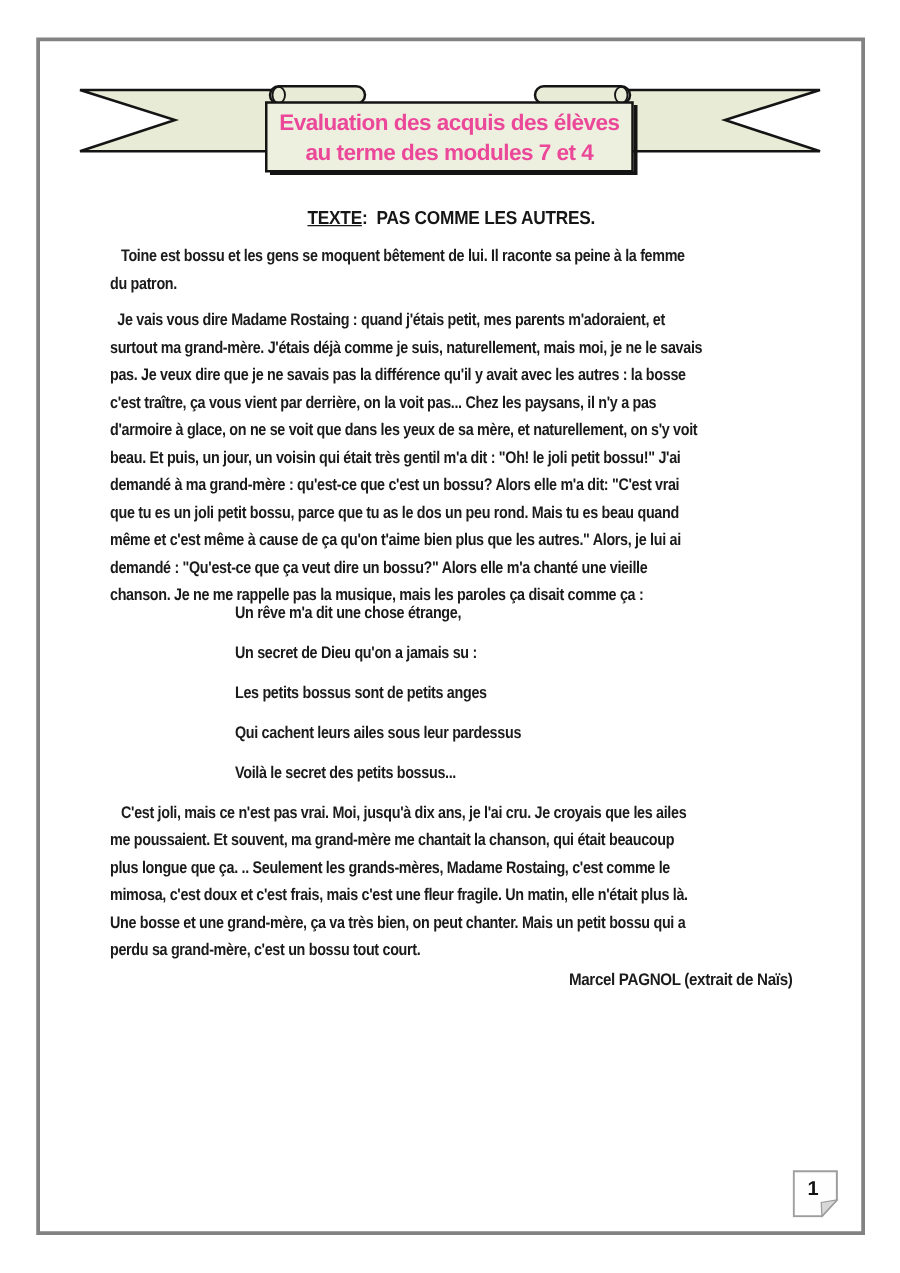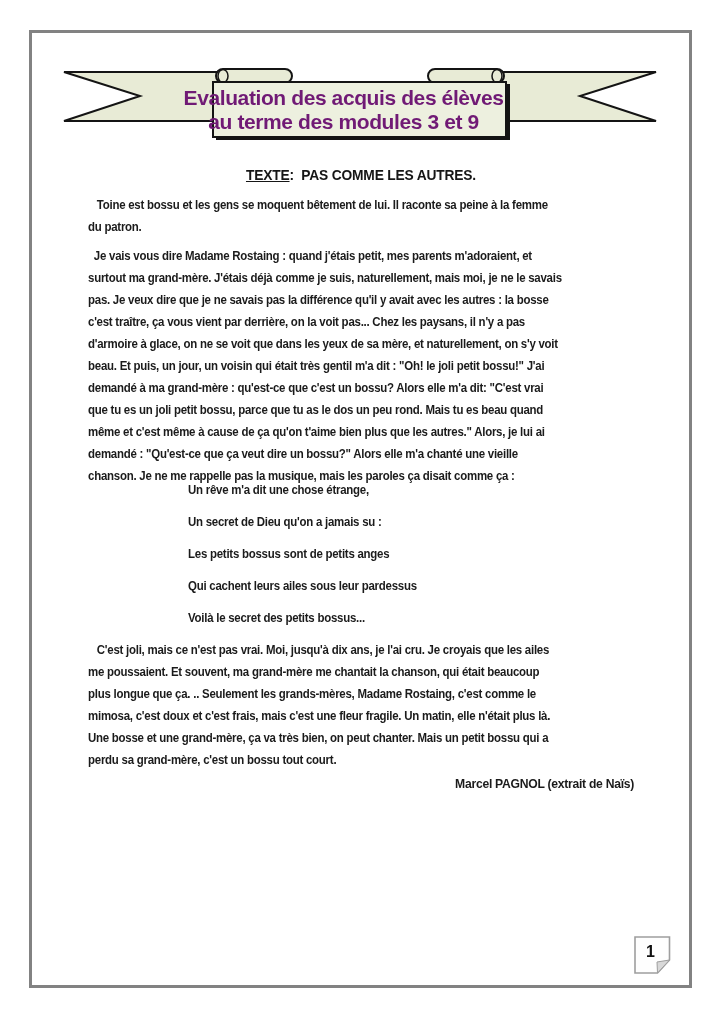--- a/index.html
+++ b/index.html
@@ -7,24 +7,24 @@
     position:relative;width:720px;height:1018px;overflow:hidden;
     font-family:"Liberation Sans",sans-serif;color:#1b1b1b;
   }
   .page-border{
     position:absolute;left:29px;top:30px;width:663px;height:958px;
     border:3px solid #828282;box-sizing:border-box;
   }
   .banner{position:absolute;left:0;top:0;width:720px;height:170px;}
   .banner svg{position:absolute;left:0;top:0;}
   .banner-text{
-    position:absolute;left:197px;top:83px;width:293px;height:54px;
+    position:absolute;left:213px;top:83px;width:293px;height:54px;
     display:flex;flex-direction:column;align-items:center;justify-content:center;
-    font-weight:700;font-size:21px;line-height:24px;letter-spacing:-0.4px;
-    color:#701a75;white-space:nowrap;text-align:center;
+    font-weight:700;font-size:18px;line-height:24px;letter-spacing:-0.4px;
+    color:#ec4899;white-space:nowrap;text-align:center;
   }
   .heading{
     position:absolute;left:88px;top:166px;width:546px;text-align:center;
     font-weight:700;font-size:15px;line-height:18px;letter-spacing:-0.2px;
     color:#161616;transform:scaleX(0.92);
   }
   .heading .u{text-decoration:underline;}
   .heading .t{white-space:pre;}
   .block{
     position:absolute;left:88px;font-weight:700;font-size:13.5px;line-height:22px;
@@ -64,21 +64,21 @@
     <g>
       <rect x="428" y="69" width="76" height="14" rx="7" fill="#e8ebd6" stroke="#141414" stroke-width="2"></rect>
       <ellipse cx="497" cy="76" rx="5" ry="6.5" fill="none" stroke="#141414" stroke-width="1.5"></ellipse>
       <line x1="430" y1="83.5" x2="500" y2="83.5" stroke="#141414" stroke-width="2"></line>
     </g>
     <rect x="213" y="82" width="293" height="55" fill="#edf0df" stroke="#141414" stroke-width="2"></rect>
     <path d="M216,138.5 L508.5,138.5 L508.5,84" fill="none" stroke="#141414" stroke-width="3"></path>
   </svg>
   <div class="banner-text">
     <div>Evaluation des acquis des élèves</div>
-    <div>au terme des modules 3 et 9</div>
+    <div>au terme des modules 7 et 4</div>
   </div>
 </div>
 
 <div class="heading"><span class="u">TEXTE</span><span>:</span><span class="t">  PAS COMME LES AUTRES.</span></div>
 
 <div class="block intro">
     <div class="line">   Toine est bossu et les gens se moquent bêtement de lui. Il raconte sa peine à la femme</div>
     <div class="line">du patron.</div>
   </div>
 

